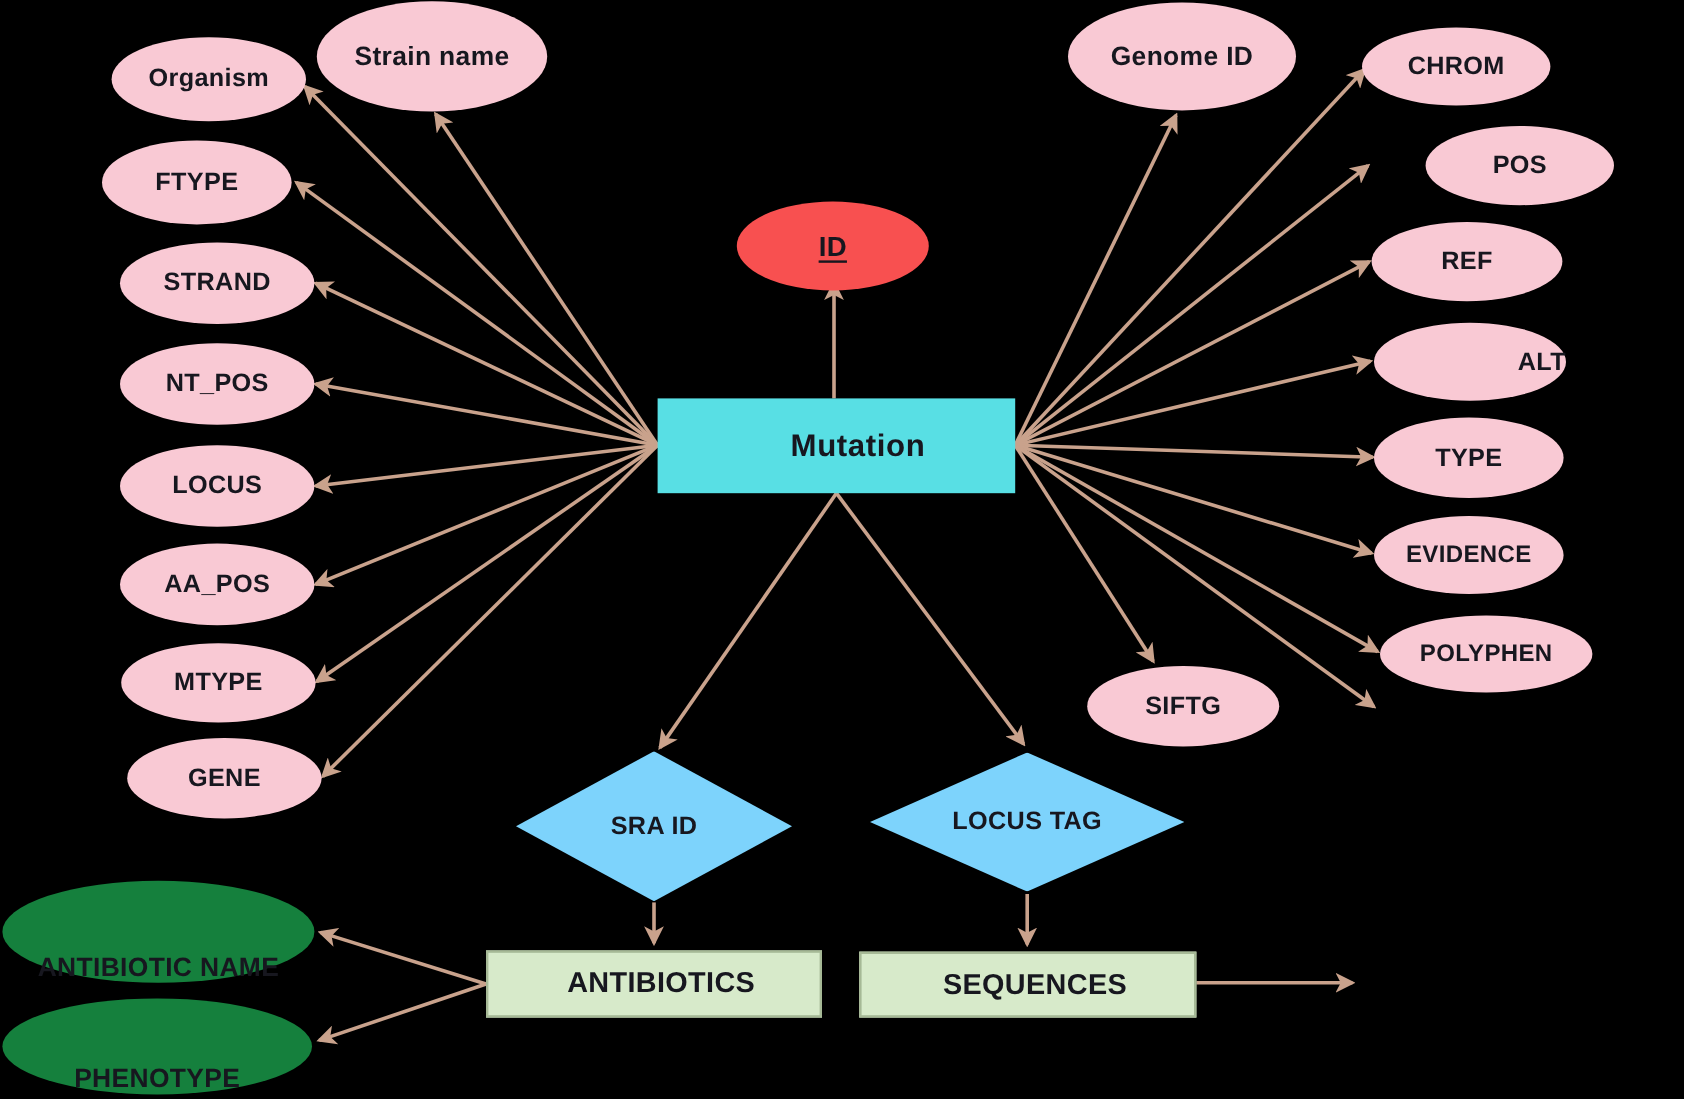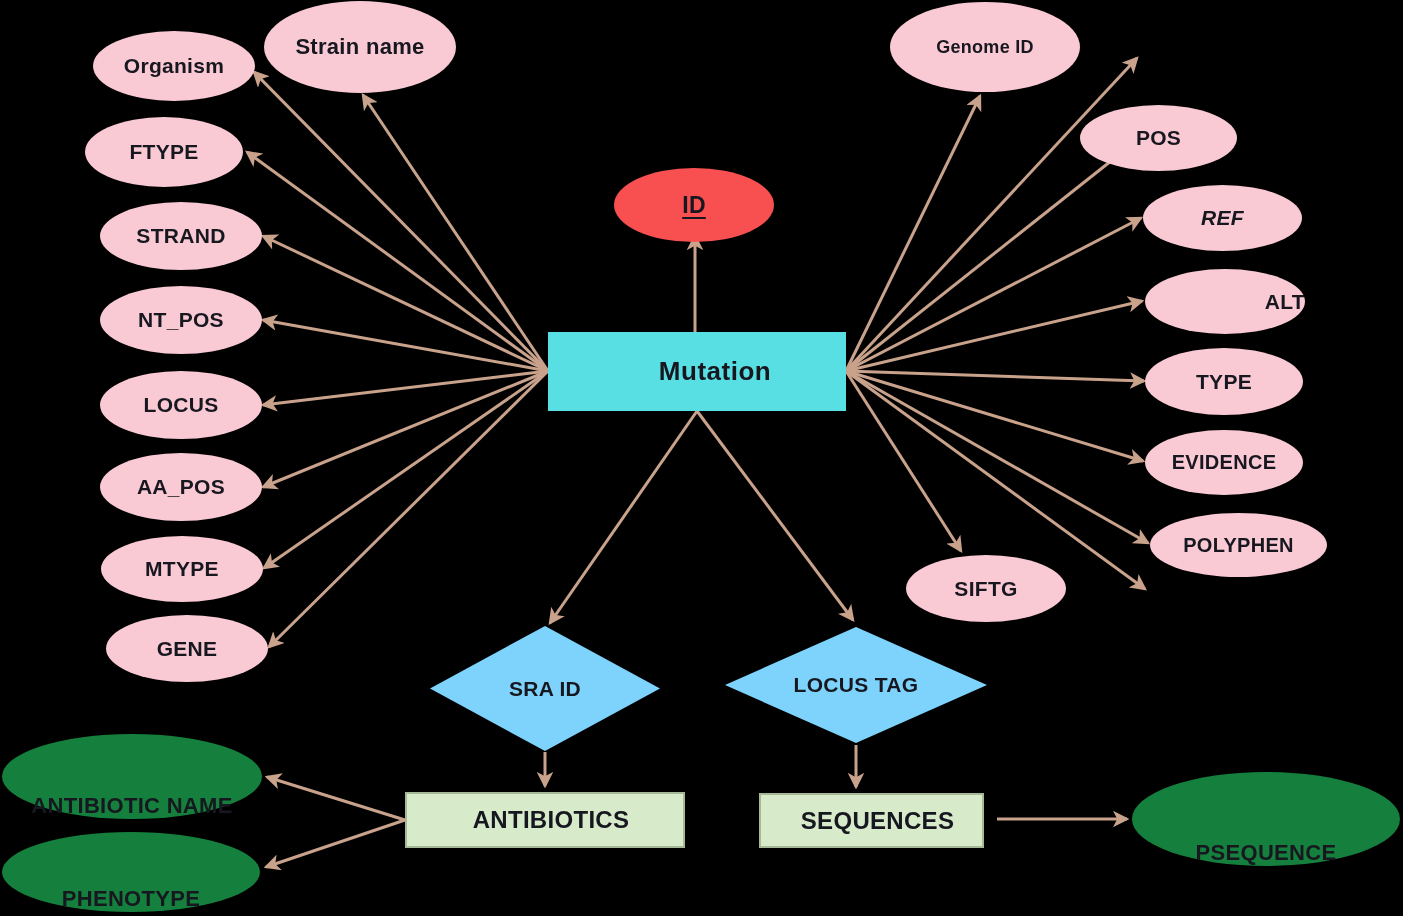--- a/index.html
+++ b/index.html
@@ -98,27 +98,30 @@
   <div class="node ellipse pink" style="left:100px;top:453px;width:162px;height:68px;">
       <span>AA_POS</span>
     </div>
   <div class="node ellipse pink" style="left:101px;top:536px;width:162px;height:66px;">
       <span>MTYPE</span>
     </div>
   <div class="node ellipse pink" style="left:106px;top:615px;width:162px;height:67px;">
       <span>GENE</span>
     </div>
 
-  <div class="node ellipse pink" style="left:890px;top:2px;width:190px;height:90px;font-size:18px;align-items:center;">
+  <div class="node ellipse pink" style="left:890px;top:2px;width:190px;height:90px;font-size:22px;align-items:center;">
       <span>Genome ID</span>
     </div>
-  <div class="node ellipse pink" style="left:1080px;top:105px;width:157px;height:66px;">
+  <div class="node ellipse pink" style="left:1135px;top:23px;width:157px;height:65px;">
+      <span>CHROM</span>
+    </div>
+  <div class="node ellipse pink" style="left:1188px;top:105px;width:157px;height:66px;">
       <span>POS</span>
     </div>
-  <div class="node ellipse pink" style="left:1143px;top:185px;width:159px;height:66px;font-style:italic;">
+  <div class="node ellipse pink" style="left:1143px;top:185px;width:159px;height:66px;">
       <span>REF</span>
     </div>
   <div class="node ellipse pink" style="left:1145px;top:269px;width:160px;height:65px;justify-content:flex-end;">
       <span>ALT</span>
     </div>
   <div class="node ellipse pink" style="left:1145px;top:348px;width:158px;height:67px;">
       <span>TYPE</span>
     </div>
   <div class="node ellipse pink" style="left:1145px;top:430px;width:158px;height:65px;font-size:20px;">
       <span>EVIDENCE</span>
@@ -140,27 +143,24 @@
   <div class="node diamond" style="left:430px;top:626px;width:230px;height:125px;">
       <span>SRA ID</span>
     </div>
   <div class="node diamond" style="left:725px;top:627px;width:262px;height:116px;">
       <span>LOCUS TAG</span>
     </div>
 
   <div class="node green box-label" style="left:405px;top:792px;width:280px;height:56px;">
       <span>ANTIBIOTICS</span>
     </div>
-  <div class="node green box-label" style="left:716px;top:793px;width:225px;height:55px;margin-left:43px;">
+  <div class="node green box-label" style="left:716px;top:793px;width:281px;height:55px;">
       <span>SEQUENCES</span>
     </div>
 
   <div class="node ellipse blue" style="left:2px;top:734px;width:260px;height:85px;font-size:22px;">
       <span>ANTIBIOTIC NAME</span>
     </div>
   <div class="node ellipse blue" style="left:2px;top:832px;width:258px;height:80px;font-size:22px;">
       <span>PHENOTYPE</span>
     </div>
-  <div class="node ellipse blue" style="left:1132px;top:772px;width:268px;height:94px;font-size:22px;">
-      <span>PSEQUENCE</span>
-    </div>
 
 </div>
 
 </body></html>

